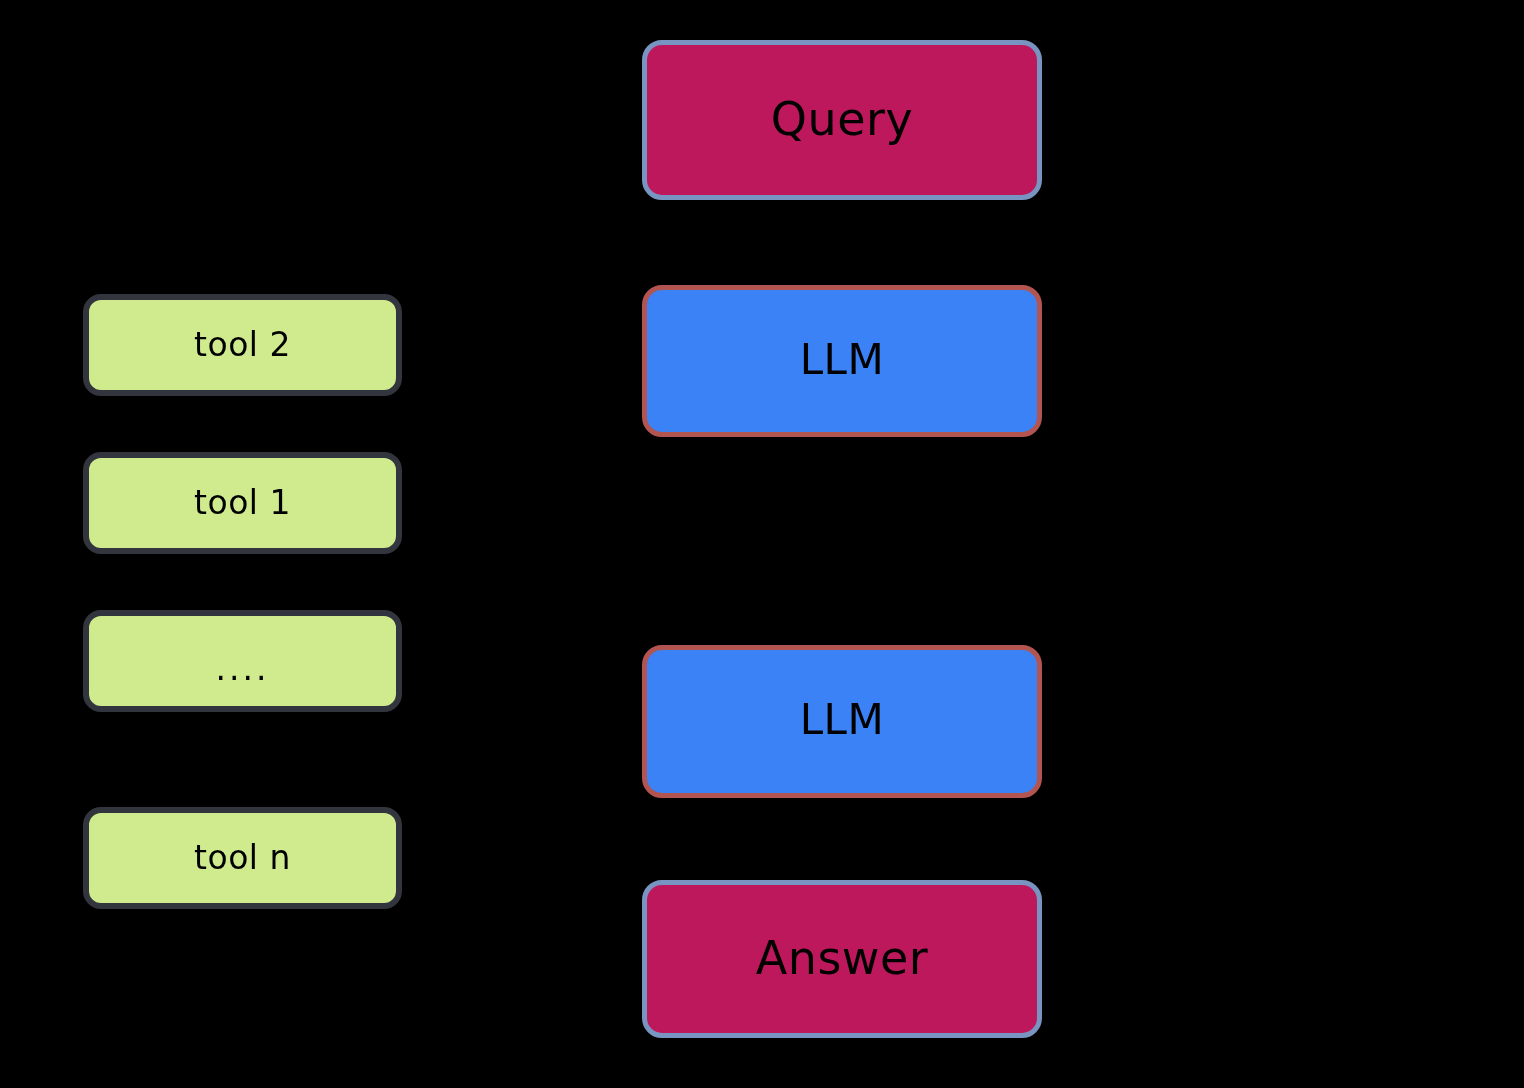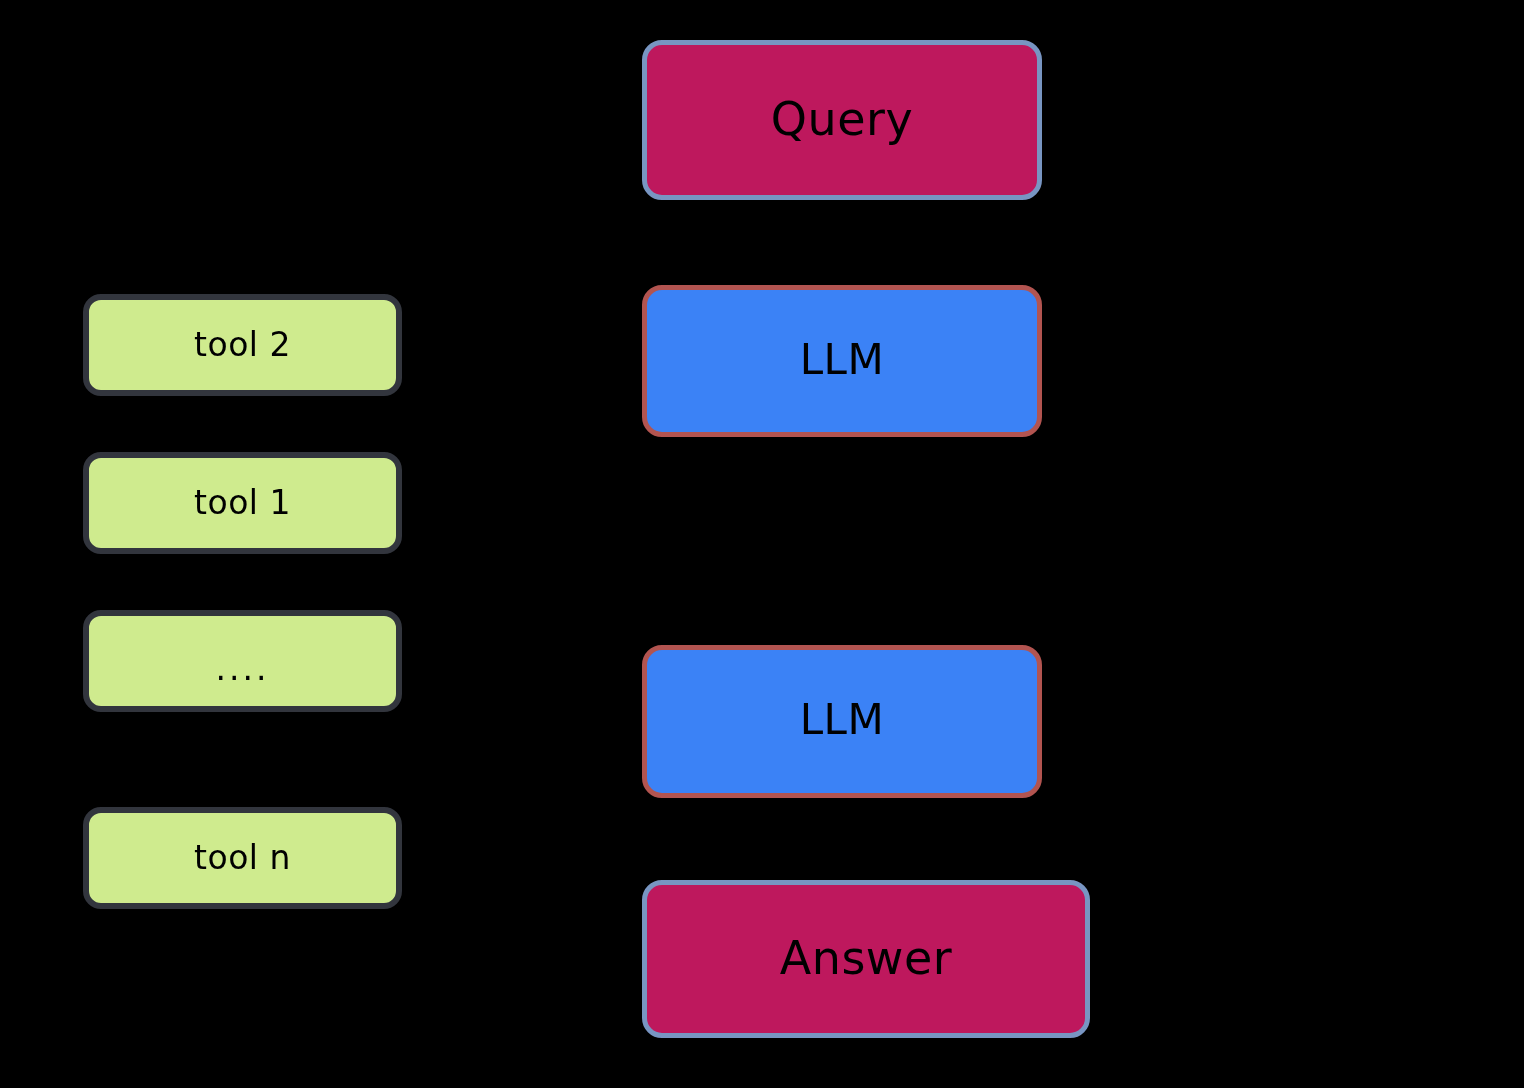--- a/index.html
+++ b/index.html
@@ -96,17 +96,17 @@
   </div>
 
   <div class="node model" style="left:642px; top:285px; width:400px; height:152px;">
     <span class="label">LLM</span>
   </div>
 
   <div class="node model" style="left:642px; top:645px; width:400px; height:153px;">
     <span class="label">LLM</span>
   </div>
 
-  <div class="node io" style="left:642px; top:880px; width:448px; height:158px;">
+  <div class="node io" style="left:642px; top:880px; width:400px; height:158px;">
     <span class="label">Answer</span>
   </div>
 
 </div>
 
 </body></html>

